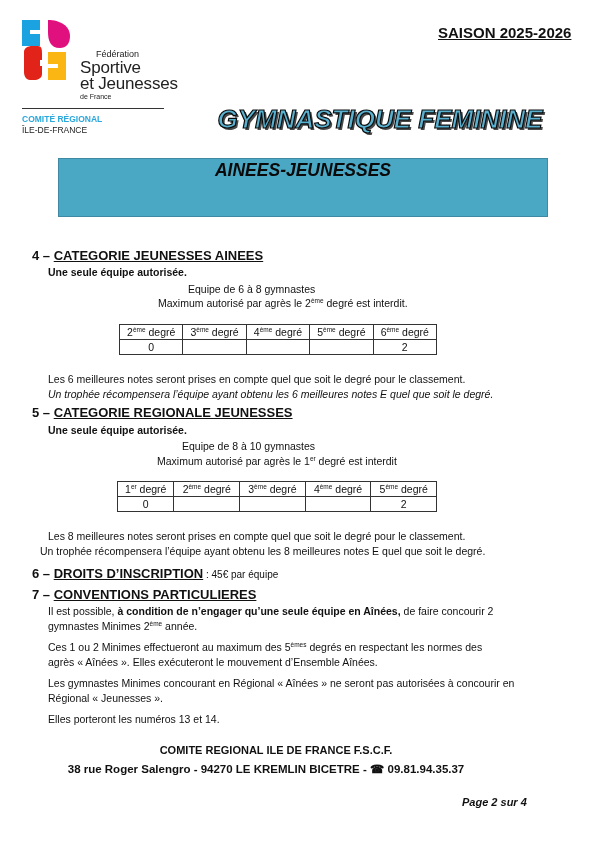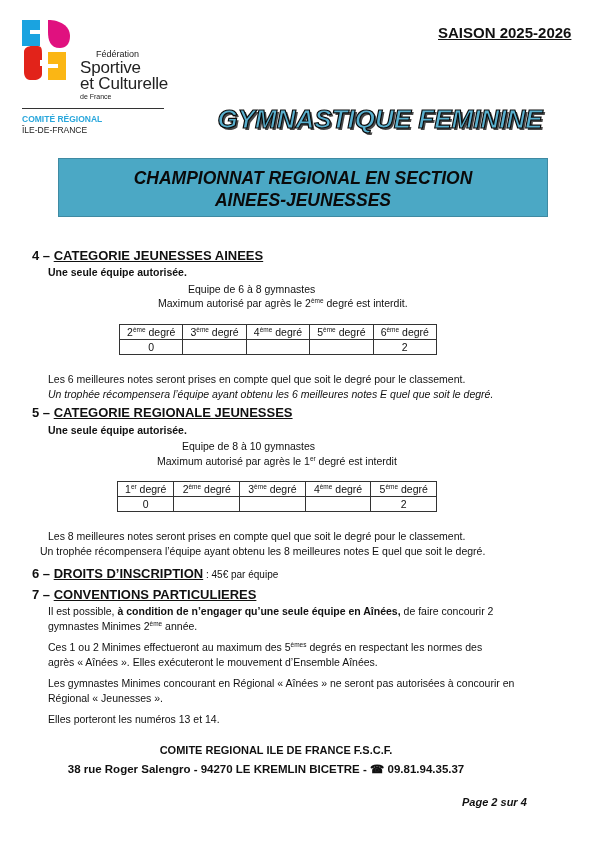--- a/index.html
+++ b/index.html
@@ -54,33 +54,32 @@
 
     <path d="M28 2 C 40 2, 50 8, 50 18 C 50 26, 46 30, 40 30 C 30 30, 28 22, 28 14 Z" fill="#e0117f"></path>
 
     <path d="M4 34 C 4 30, 8 28, 12 28 L 18 28 C 22 28, 22 32, 22 36 L 22 42 L 20 42 L 20 48 L 22 48 L 22 56 C 22 60, 18 62, 14 62 L 10 62 C 6 62, 4 58, 4 54 Z" fill="#e2231a"></path>
 
     <rect x="28" y="34" width="18" height="28" fill="#fbb614"></rect>
     <rect x="28" y="46" width="10" height="4" fill="#ffffff"></rect>
   </svg>
   <div class="abs org-small" style="left:60px; top:31px;padding-left:16px;">Fédération</div>
   <div class="abs org-big" style="left:60px; top:42px;">Sportive</div>
-  <div class="abs org-big" style="left:60px; top:58px;">et Culturelle</div>
+  <div class="abs org-big" style="left:60px; top:58px;">et Jeunesses</div>
   <div class="abs org-small" style="left:60px; top:75px; font-size:7px;">de France</div>
   <div class="logo-line"></div>
   <div class="comite">COMITÉ RÉGIONAL</div>
   <div class="idf">ÎLE-DE-FRANCE</div>
 </div>
 
 <div class="abs saison">SAISON 2025-2026</div>
 
 <div class="abs gym-title">GYMNASTIQUE FEMININE</div>
 
 <div class="abs banner">
-  <div class="banner-line l1">CHAMPIONNAT REGIONAL EN SECTION</div>
   <div class="banner-line">AINEES-JEUNESSES</div>
 </div>
 
 <div class="abs section-head" style="left:32px; top:248px;">
   <span>4 – </span><span class="t">CATEGORIE JEUNESSES AINEES</span>
 </div>
 <div class="abs bold-sub" style="left:48px; top:266px;">Une seule équipe autorisée.</div>
 <div class="abs txt" style="left:188px; top:283px;">Equipe de 6 à 8 gymnastes</div>
 <div class="abs txt" style="left:158px; top:297px;">
   <span>Maximum autorisé par agrès le 2</span><sup>ème</sup><span> degré est interdit.</span>

